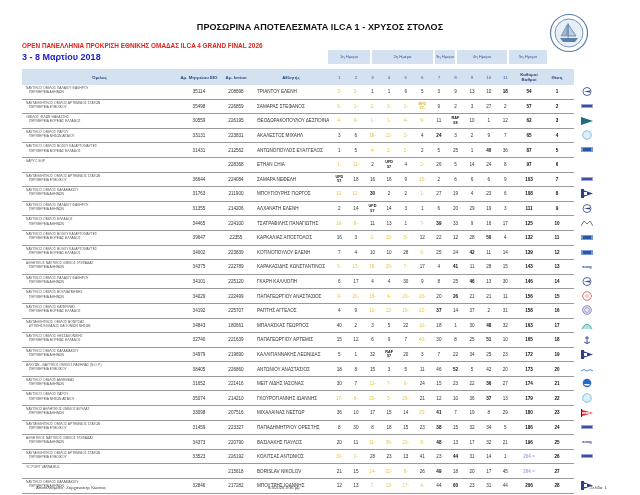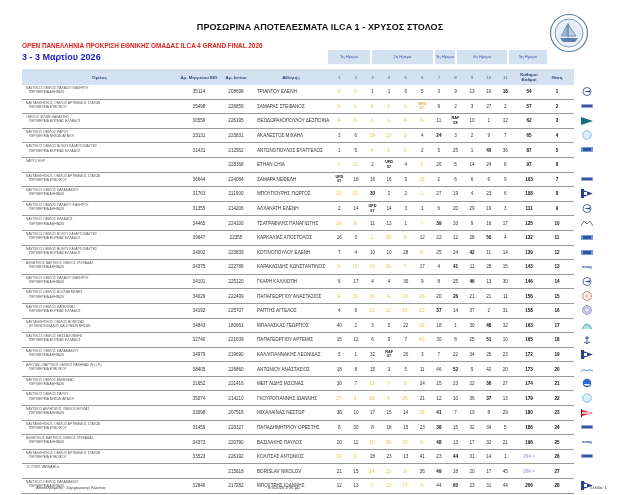--- a/index.html
+++ b/index.html
@@ -27,21 +27,21 @@
   .net.tied { color: #9aa9d9; font-weight: bold; }
   .pos { font-weight: bold; color: #111; }
   .flag { position: absolute; left: 558px; width: 14px; height: 9px; top: 2px; display: flex; align-items: center; justify-content: center; font-size: 5px; }
   .footer { position: absolute; top: 485px; font-size: 4.2px; color: #444; }
 </style>
 </head>
 <body>
 
 <div class="title">ΠΡΟΣΩΡΙΝΑ ΑΠΟΤΕΛΕΣΜΑΤΑ ILCA 1 - ΧΡΥΣΟΣ ΣΤΟΛΟΣ</div>
 <div class="subtitle">OPEN ΠΑΝΕΛΛΗΝΙΑ ΠΡΟΚΡΙΣΗ ΕΘΝΙΚΗΣ ΟΜΑΔΑΣ ILCA 4 GRAND FINAL 2026</div>
-<div class="dates">3 - 3 Μαρτίου 2026</div>
+<div class="dates">3 - 8 Μαρτίου 2018</div>
 
 <svg class="logo" viewBox="0 0 40 40">
   <circle cx="20" cy="20" r="18.5" fill="#ffffff" stroke="#5a7fa8" stroke-width="1.2"></circle>
   <circle cx="20" cy="20" r="14" fill="#e8eef6" stroke="#5a7fa8" stroke-width="0.8"></circle>
   <path d="M11 25 L29 25 L26 29 L14 29 Z" fill="#5a7fa8"></path>
   <path d="M19 10 L19 25 M19 11 L27 23 L19 23 Z" stroke="#5a7fa8" stroke-width="0.8" fill="#b9cce2"></path>
   <path d="M18 12 L12 23 L18 23 Z" fill="#9fb6d2" stroke="#5a7fa8" stroke-width="0.6"></path>
 </svg>
 
 <div class="days">

